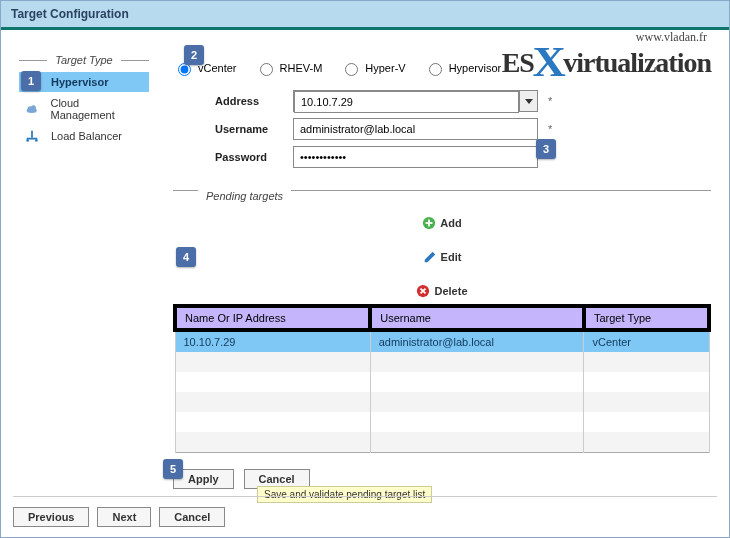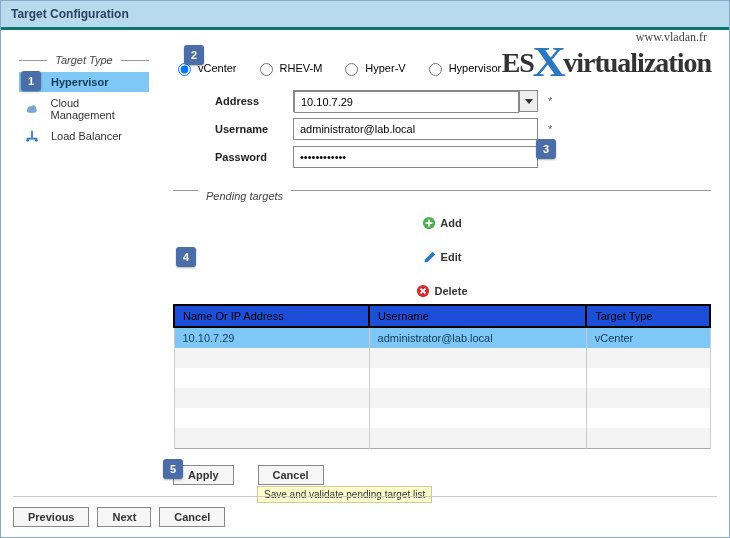--- a/index.html
+++ b/index.html
@@ -124,37 +124,37 @@
     padding: 6px 4px;
     font-size: 11px;
     flex-direction: column;
   }
   .action { display:flex; gap:4px; align-items:center; cursor:pointer; font-weight:bold; color:#333;}
   table.grid {
     width: 100%; border-collapse: collapse; font-size: 11px;
     border: 1px solid #aaa;
   }
   table.grid th {
-    background: #1d4ed8;
+    background: #c4b5fd;
     text-align: left; font-weight: normal;
-    border: 2px solid #000000; padding: 4px 8px;
+    border: 4px solid #000000; padding: 4px 8px;
   }
   table.grid td {
     border-left: 1px solid #ccc; border-right: 1px solid #ccc;
     padding: 4px 8px; height: 20px;
   }
   table.grid tbody tr:nth-child(even) td { background: #f4f4f4; }
   table.grid tbody tr.selected td { background: #7fc7f4; color: #113a5c; }
   .btn {
     display: inline-block; padding: 3px 14px;
     border: 1px solid #888; background: #f6f6f6;
     font-family: inherit; font-size: 11px;
     cursor: pointer; font-weight: bold; color: #333;
   }
-  .btn-row { display:flex; gap:24px; align-items:flex-end; margin-top: 16px;}
+  .btn-row { display:flex; gap:10px; align-items:flex-end; margin-top: 16px;}
   .tooltip {
     position: absolute;
     background: #ffffcc; border: 1px solid #cc9;
     padding: 2px 6px; font-size: 10px;
     color: #333;
   }
   .footer {
     position: absolute; left: 12px; bottom: 10px;
     display: flex; gap: 8px;
   }

